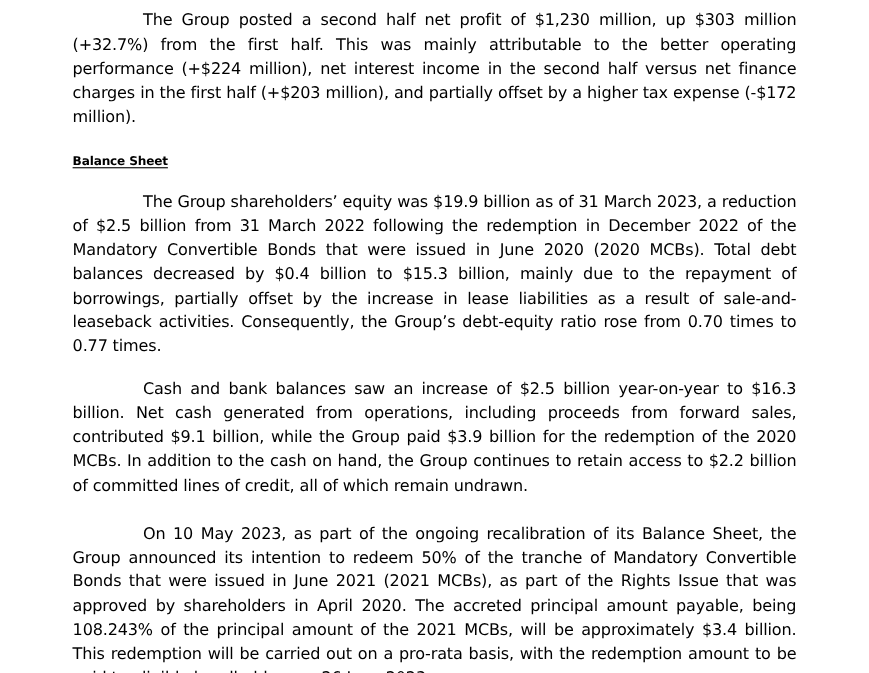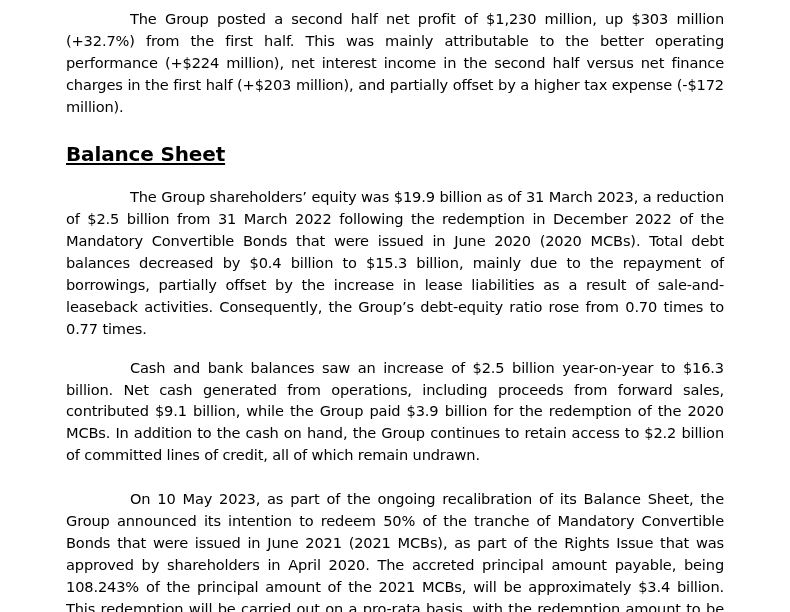--- a/index.html
+++ b/index.html
@@ -29,21 +29,21 @@
     margin: 0 0 0 0;
     text-indent: 0;
     letter-spacing: -0.15px;
   }
   .para.indent {
     text-indent: 64px;
   }
   .gap-md { height: 17px; }
   .gap-lg { height: 22px; }
   .heading {
-    font-size: 20px;
+    font-size: 11px;
     line-height: 1.5;
     text-decoration: underline;
     text-underline-offset: 2px;
     margin: 0;
     letter-spacing: -0.15px;
   }
 </style>
 </head>
 <body>
 

